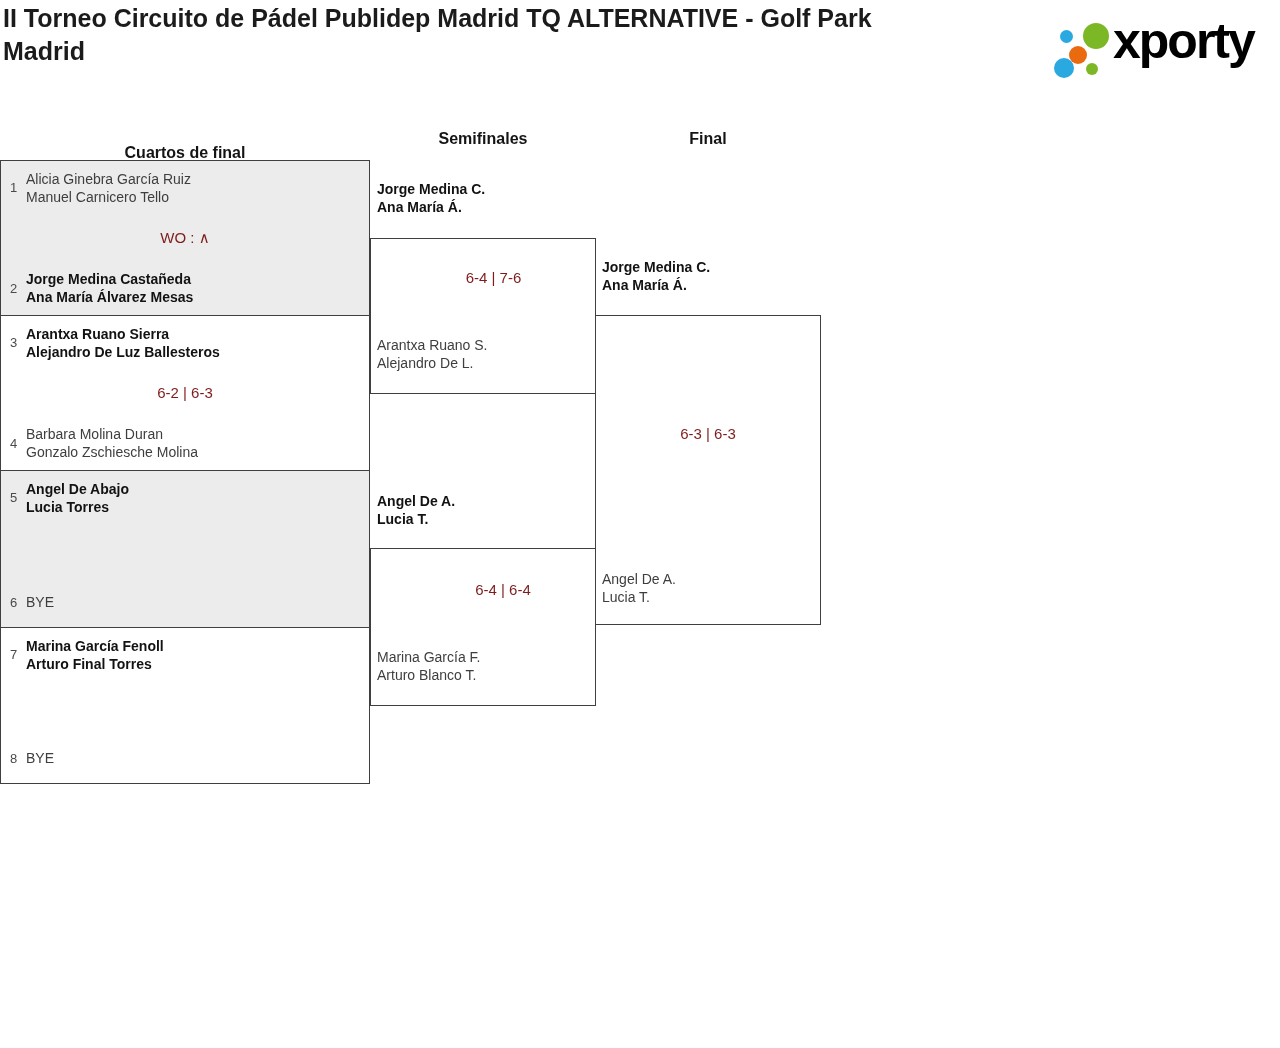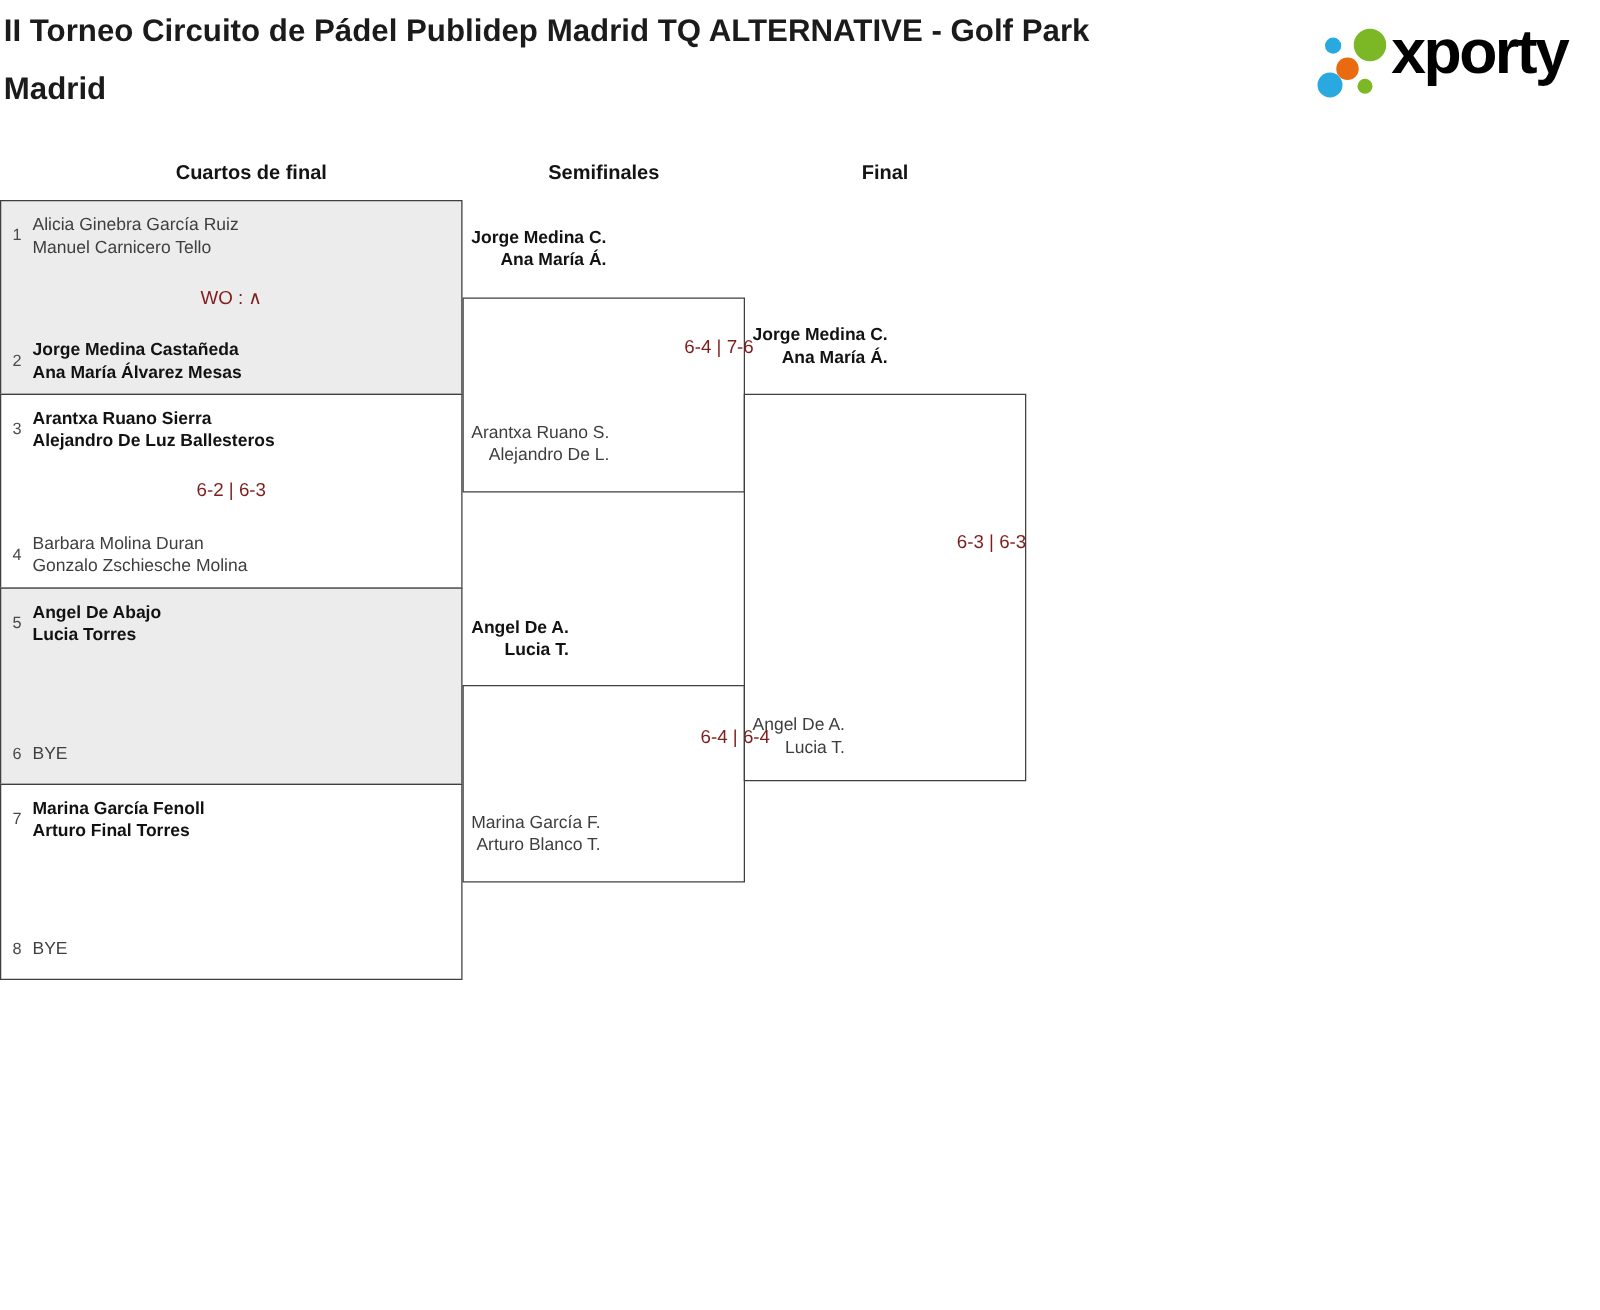--- a/index.html
+++ b/index.html
@@ -2,36 +2,36 @@
 <html><head>
 <meta charset="utf-8">
 <style>
   html,body{margin:0;padding:0;background:#fff;}
   body{width:1280px;height:1048px;overflow:hidden;
        font-family:"Liberation Sans","DejaVu Sans",sans-serif;}
   .page{position:relative;width:1280px;height:1048px;background:#fff;}
 
   
   .titles{position:absolute;left:3px;top:2px;width:892px;
-          font-size:25px;font-weight:bold;color:#1b1b1b;line-height:46px;}
+          font-size:25px;font-weight:bold;color:#1b1b1b;line-height:33px;}
   .titles .t{margin:0;}
   .logo{position:absolute;left:1048px;top:8px;width:225px;height:85px;}
   .dot{position:absolute;border-radius:50%;}
   .dot.blue-sm {left:12px;top:22px;width:13px;height:13px;background:#2aa9e0;}
   .dot.green-lg{left:35px;top:15px;width:26px;height:26px;background:#7cb826;}
   .dot.orange  {left:21px;top:38px;width:18px;height:18px;background:#ea6a10;}
   .dot.blue-lg {left:6px;top:50px;width:20px;height:20px;background:#2aa9e0;}
   .dot.green-sm{left:38px;top:55px;width:12px;height:12px;background:#7cb826;}
   .wordmark{position:absolute;left:65px;top:10px;font-size:50px;font-weight:bold;
             color:#000000;letter-spacing:-2px;line-height:46px;}
 
   
   .round-label{position:absolute;top:130px;text-align:center;
                font-size:16px;font-weight:bold;color:#141414;}
-  .rl-1{left:16px;width:370px;}
+  .rl-1{left:0;width:370px;margin-top:14px;}
   .rl-2{left:370px;width:226px;}
   .rl-3{left:596px;width:224px;}
 
   
   .qf{position:absolute;left:0;width:370px;box-sizing:border-box;
       border:1px solid #3f3f3f;background:#fff;}
   .qf.shaded{background:#ececec;}
   .q1{top:160px;height:156px;}
   .q2{top:315px;height:156px;}
   .q3{top:470px;height:158px;}
@@ -48,21 +48,21 @@
   .score{position:absolute;left:0;width:100%;text-align:center;
          font-size:15px;color:#7f1d1d;}
   .qf .score{top:68px;}
 
   .match-rect{position:absolute;box-sizing:border-box;
               border:1px solid #3f3f3f;background:transparent;}
   .sf1{left:370px;top:238px;width:226px;height:156px;}
   .sf2{left:370px;top:548px;width:226px;height:158px;}
   .fin{left:595px;top:315px;width:226px;height:310px;}
 
-  .lbl{position:absolute;white-space:nowrap;text-align:right;}
+  .lbl{position:absolute;white-space:nowrap;}
   .sf1-winner{left:377px;top:180px;}
   .sf1-score{left:384px;width:219px;top:269px;}
   .sf1-loser{left:377px;top:336px;}
   .sf2-winner{left:377px;top:492px;}
   .sf2-score{left:370px;width:226px;top:581px;padding-left:20px;}
   .sf2-loser{left:377px;top:648px;}
   .fin-winner{left:602px;top:258px;}
   .fin-score{left:595px;width:226px;top:425px;}
   .fin-loser{left:602px;top:570px;}
 </style>

